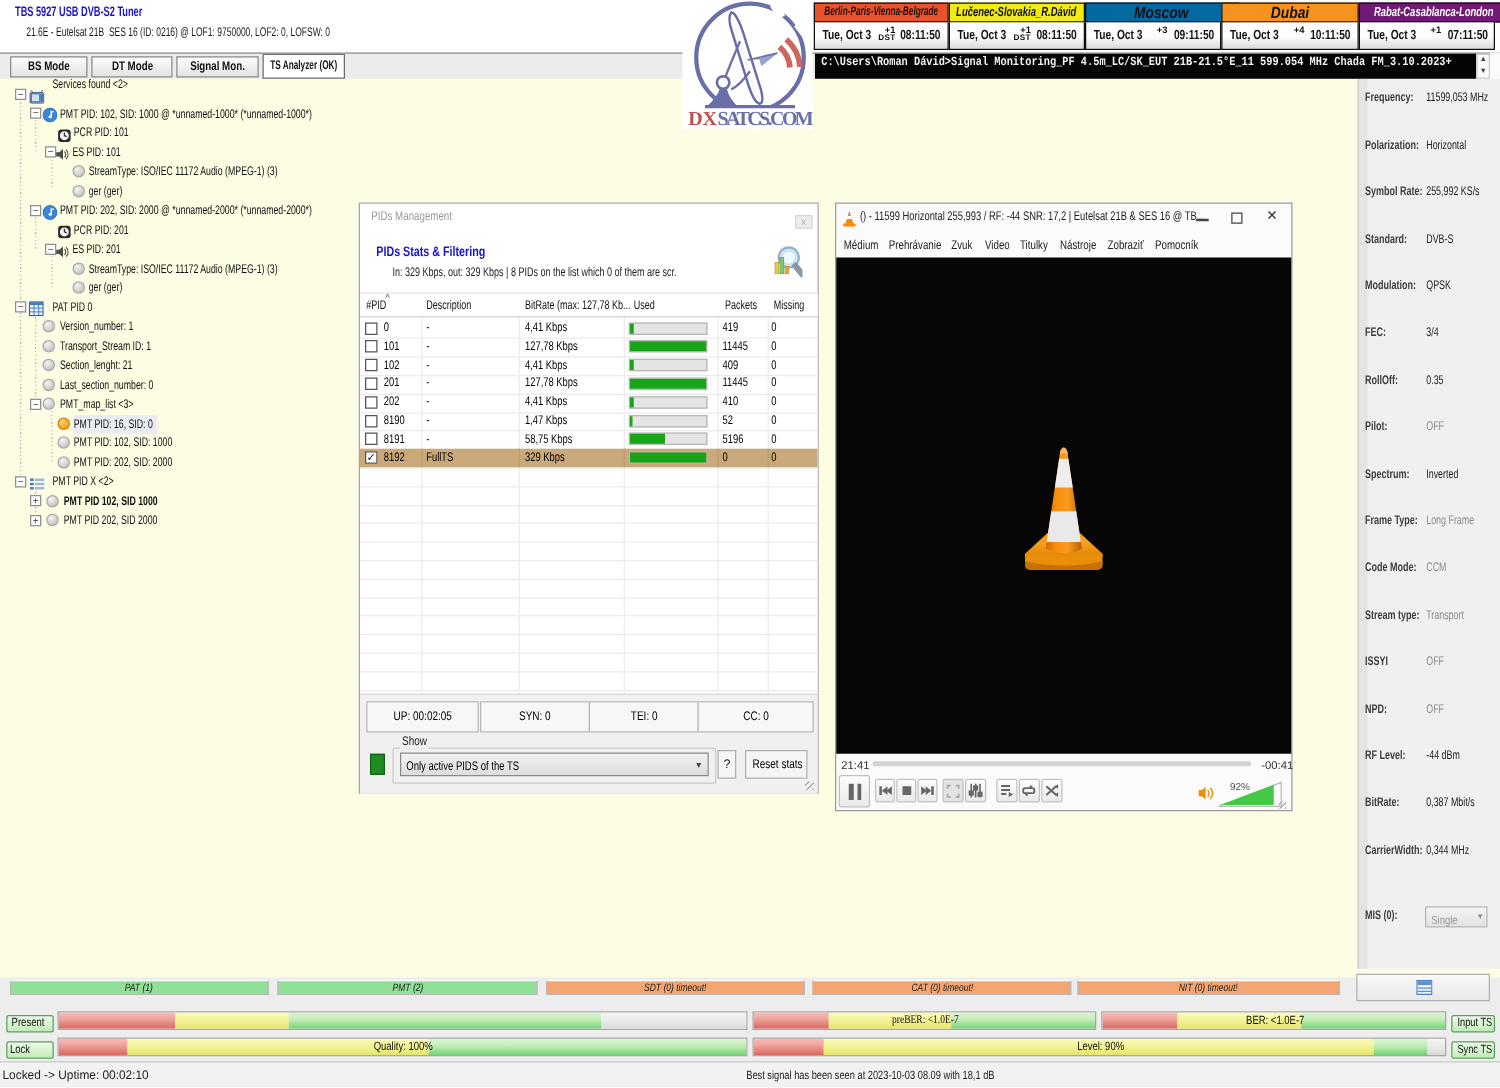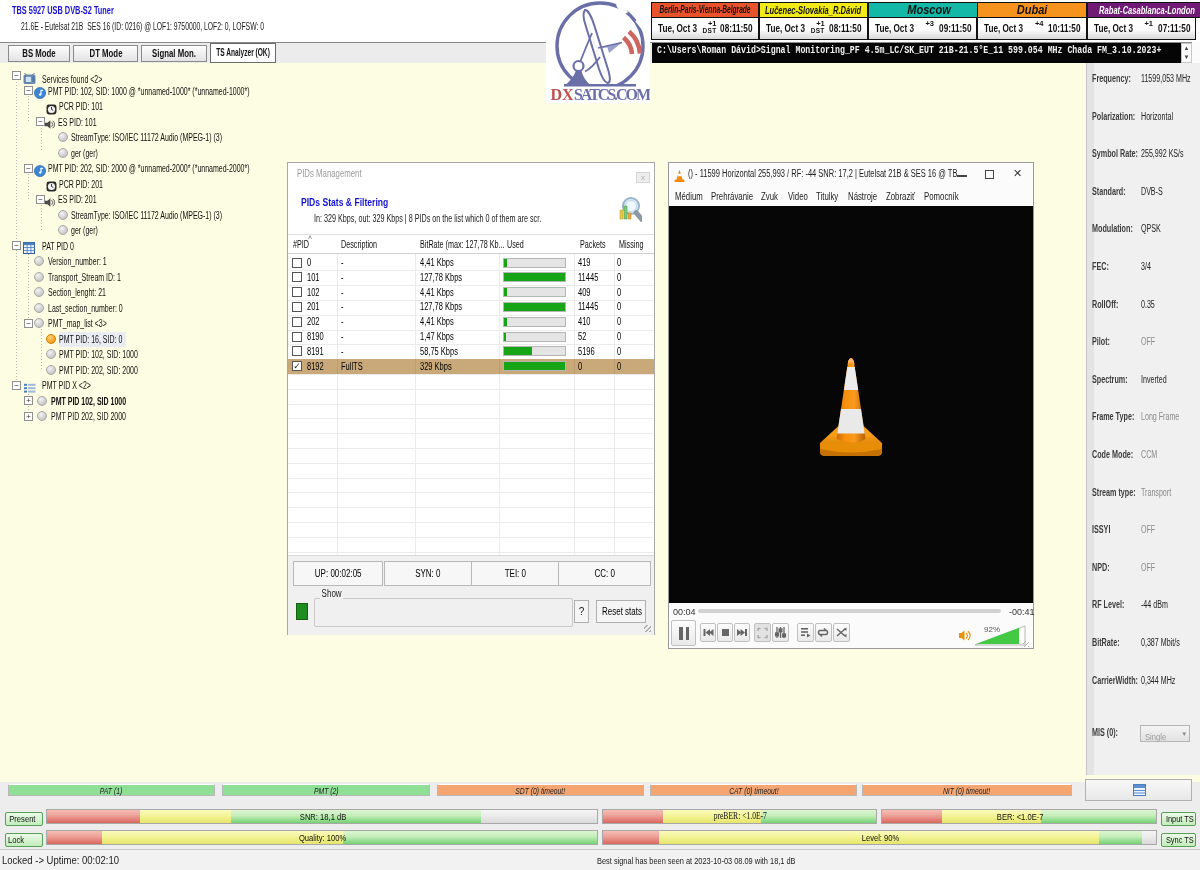--- a/index.html
+++ b/index.html
@@ -64,21 +64,21 @@
       <div class="abs" style="left:28px;top:251px;width:1px;height:72px;background:repeating-linear-gradient(#b5b5b5 0 1px,transparent 1px 3px);"></div>
       <div class="abs" style="left:41px;top:329px;width:1px;height:40px;background:repeating-linear-gradient(#b5b5b5 0 1px,transparent 1px 3px);"></div>
       <div class="abs" style="left:28px;top:391px;width:1px;height:25px;background:repeating-linear-gradient(#b5b5b5 0 1px,transparent 1px 3px);"></div>
       <div class="exp" style="left:12px;top:70.5px;">−</div>
       <div class="abs" style="left:23px;top:69.5px;"><svg width="13" height="11" viewBox="0 0 13 11">
           <path d="M3.5 2 L1.5 0 M9.5 2 L11.5 0" stroke="#555" stroke-width="0.8" fill="none"></path>
           <rect x="1" y="2" width="11" height="8.6" rx="1" fill="#7a9ec7" stroke="#3a5f92" stroke-width="0.7"></rect>
           <rect x="2.2" y="3.2" width="6.5" height="6.2" fill="#cfe3f5" stroke="#31557f" stroke-width="0.5"></rect>
           <rect x="9.4" y="3.4" width="1.8" height="5.8" fill="#4a6fa0"></rect>
         </svg></div>
-      <div class="trow" style="left:42px;top:72px;"><span class="t" style="transform:scaleX(.70);line-height:15px;">Services found &lt;2&gt;</span></div>
+      <div class="trow" style="left:42px;top:60px;"><span class="t" style="transform:scaleX(.70);line-height:15px;">Services found &lt;2&gt;</span></div>
       <div class="exp" style="left:24px;top:86px;">−</div>
       <div class="abs" style="left:34px;top:85px;"><svg width="12" height="12" viewBox="0 0 12 12">
           <circle cx="6" cy="6" r="5.6" fill="#3c86d8" stroke="#1d5da8" stroke-width="0.6"></circle>
           <path d="M7.6 2.8 L7.6 7.6 A1.4 1.1 0 1 1 6.4 6.5 L6.4 4.0 Z" fill="#fff"></path>
           <rect x="6.4" y="2.8" width="2.6" height="1.1" fill="#fff"></rect>
         </svg></div>
       <div class="trow" style="left:47.5px;top:83.5px;"><span class="t" style="transform:scaleX(.70);line-height:15px;">PMT PID: 102, SID: 1000 @ *unnamed-1000* (*unnamed-1000*)</span></div>
       <div class="abs" style="left:46px;top:100.5px;"><svg width="11" height="11" viewBox="0 0 11 11">
           <rect x="0.5" y="0.5" width="10" height="10" rx="2.4" fill="#2b2b2b"></rect>
           <circle cx="5.5" cy="5.5" r="3.6" fill="#f2f2f2"></circle>
@@ -291,20 +291,24 @@
       </div>
 
     <div class="abs" style="left:0px;top:392px;width:366px;height:79px;background:#f0f0f0;border-top:1px solid #d8d8d8;">
       <div class="abs" style="left:5px;top:5px;width:90px;height:25px;background:#f7f7f7;border:1px solid #b8b8b8;box-sizing:border-box;text-align:center;"><span class="t" style="font-size:10px;line-height:23px;transform:scaleX(.8);transform-origin:50% 50%;">UP: 00:02:05</span></div>
       <div class="abs" style="left:96px;top:5px;width:88px;height:25px;background:#f7f7f7;border:1px solid #b8b8b8;box-sizing:border-box;text-align:center;"><span class="t" style="font-size:10px;line-height:23px;transform:scaleX(.8);transform-origin:50% 50%;">SYN: 0</span></div>
       <div class="abs" style="left:183px;top:5px;width:88px;height:25px;background:#f7f7f7;border:1px solid #b8b8b8;box-sizing:border-box;text-align:center;"><span class="t" style="font-size:10px;line-height:23px;transform:scaleX(.8);transform-origin:50% 50%;">TEI: 0</span></div>
       <div class="abs" style="left:270px;top:5px;width:93px;height:25px;background:#f7f7f7;border:1px solid #b8b8b8;box-sizing:border-box;text-align:center;"><span class="t" style="font-size:10px;line-height:23px;transform:scaleX(.8);transform-origin:50% 50%;">CC: 0</span></div>
       <div class="abs" style="left:8px;top:47px;width:12px;height:17px;background:#1e8c1e;border:1px solid #116111;box-sizing:border-box;"></div>
       <div class="abs" style="left:26px;top:42px;width:257px;height:27px;border:1px solid #c8c8c8;border-radius:2px;"></div>
       <div class="abs t" style="left:32px;top:32px;font-size:10px;color:#222;background:#f0f0f0;padding:0 2px;transform:scaleX(.8);">Show</div>
+      <div class="abs" style="left:32px;top:46px;width:247px;height:19px;background:linear-gradient(#f2f2f2,#dedede);border:1px solid #8a8a8a;box-sizing:border-box;">
+        <span class="t" style="font-size:10px;line-height:17px;margin-left:4px;transform:scaleX(.76);">Only active PIDS of the TS</span>
+        <span class="abs" style="right:5px;top:0;font-size:8px;color:#444;line-height:17px;">▾</span>
+      </div>
       <div class="abs" style="left:286px;top:44px;width:15px;height:23px;background:#f5f5f5;border:1px solid #b0b0b0;box-sizing:border-box;text-align:center;font-size:10px;line-height:21px;color:#222;">?</div>
       <div class="abs" style="left:308px;top:44px;width:50px;height:23px;background:#f5f5f5;border:1px solid #b0b0b0;box-sizing:border-box;text-align:center;"><span class="t" style="font-size:10px;line-height:21px;transform:scaleX(.8);transform-origin:50% 50%;">Reset stats</span></div>
       <div class="abs" style="right:3px;bottom:3px;width:7px;height:7px;background:repeating-linear-gradient(135deg,transparent 0 2px,#b0b0b0 2px 3.2px);"></div>
     </div>
   </div>
 
   <div class="win" style="left:668px;top:162px;width:366px;height:487px;border-color:#9a9a9a;background:#fbfbfb;">
 
     <div class="abs" style="left:5px;top:6px;">
       <svg width="11" height="13" viewBox="0 0 11 13">
@@ -350,21 +354,21 @@
         <path d="M8 98 Q39 105 70 98 L70 101 Q70 105 64 105 L14 105 Q8 105 8 101 Z" fill="#c67104"></path>
 
         <path d="M36.2 10 Q39 4 41.8 10 L53.5 88 Q42 95 24.5 88 Z" fill="url(#coneg)"></path>
 
         <polygon points="35.3,16 42.7,16 46.2,39 31.9,39" fill="#ededed"></polygon>
         <polygon points="29.0,58 49.0,58 52.7,82.6 25.3,82.6" fill="#e9e9e9"></polygon>
         <path d="M36.2 10 Q39 4 41.8 10 L42.5 14 Q39 9 35.7 13.5 Z" fill="#f9b467"></path>
       </svg>
     </div>
 
-    <div class="abs t" style="left:4px;top:444px;font-size:9px;color:#333;">00:04</div>
+    <div class="abs t" style="left:4px;top:444px;font-size:9px;color:#333;">21:41</div>
     <div class="abs" style="left:29px;top:446px;width:303px;height:4px;background:#d2d2d2;border-radius:2px;"></div>
     <div class="abs t" style="left:340px;top:444px;font-size:9px;color:#333;">-00:41</div>
     <div class="abs" id="vlcctl" style="left:0;top:456px;width:364px;height:30px;">
         <div class="abs" style="left:2px;top:1px;width:25px;height:26px;background:linear-gradient(#fdfdfd,#e9e9e9);border:1px solid #c0c0c0;border-radius:2px;box-sizing:border-box;">
           <div style="position:absolute;left:7px;top:6px;width:3.5px;height:13px;background:#666;"></div>
           <div style="position:absolute;left:13.5px;top:6px;width:3.5px;height:13px;background:#666;"></div>
         </div>
         <div class="abs" style="left:31px;top:4px;width:16px;height:19px;background:linear-gradient(#fdfdfd,#e9e9e9);border:1px solid #c0c0c0;border-radius:2px;box-sizing:border-box;"><svg width="14" height="17" viewBox="0 0 14 17">
             <g fill="#666">
               <rect x="2.5" y="5" width="2" height="7"></rect>
@@ -486,21 +490,21 @@
       </div>
       <div class="abs" style="left:758.5px;top:2px;width:109px;height:16px;background:#f2ea16;border:1px solid #111;box-sizing:border-box;">
         <span style="position:absolute;left:50%;top:0;white-space:nowrap;font-size:10.5px;font-weight:bold;font-style:italic;color:#111;line-height:14px;transform:translateX(-50%) scaleX(0.72);">Lučenec-Slovakia_R.Dávid</span>
       </div>
       <div class="abs" style="left:758.5px;top:18px;width:109px;height:22px;background:linear-gradient(#ffffff,#fdfdfd 55%,#d9d9d9);border:1px solid #111;border-top:none;box-sizing:border-box;">
         <span class="t" style="position:absolute;left:6px;top:4px;font-size:10.5px;font-weight:bold;color:#111;transform:scaleX(.78);">Tue, Oct 3</span>
         <span class="abs" style="left:56.68px;top:1px;font-size:7.5px;font-weight:bold;color:#111;">+1</span>
         <span class="abs" style="left:51.23px;top:9px;font-size:6.5px;font-weight:bold;color:#111;letter-spacing:.3px;">DST</span>
         <span class="t" style="position:absolute;right:5px;top:4px;font-size:10.5px;font-weight:bold;color:#111;transform-origin:100% 50%;transform:scaleX(.78);">08:11:50</span>
       </div>
-      <div class="abs" style="left:867.5px;top:2px;width:123px;height:16px;background:#14b8a6;border:1px solid #111;box-sizing:border-box;">
+      <div class="abs" style="left:867.5px;top:2px;width:123px;height:16px;background:#0369a1;border:1px solid #111;box-sizing:border-box;">
         <span style="position:absolute;left:50%;top:0;white-space:nowrap;font-size:13px;font-weight:bold;font-style:italic;color:#111;line-height:14px;transform:translateX(-50%) scaleX(0.85);">Moscow</span>
       </div>
       <div class="abs" style="left:867.5px;top:18px;width:109.5px;height:22px;background:linear-gradient(#ffffff,#fdfdfd 55%,#d9d9d9);border:1px solid #111;border-top:none;box-sizing:border-box;">
         <span class="t" style="position:absolute;left:6px;top:4px;font-size:10.5px;font-weight:bold;color:#111;transform:scaleX(.78);">Tue, Oct 3</span>
         <span class="abs" style="left:56.940000000000005px;top:1px;font-size:7.5px;font-weight:bold;color:#111;">+3</span>
         <span class="t" style="position:absolute;right:5px;top:4px;font-size:10.5px;font-weight:bold;color:#111;transform-origin:100% 50%;transform:scaleX(.78);">09:11:50</span>
       </div>
       <div class="abs" style="left:977px;top:2px;width:109.5px;height:16px;background:#f6921e;border:1px solid #111;box-sizing:border-box;">
         <span style="position:absolute;left:50%;top:0;white-space:nowrap;font-size:13px;font-weight:bold;font-style:italic;color:#111;line-height:14px;transform:translateX(-50%) scaleX(0.85);">Dubai</span>
       </div>
@@ -575,21 +579,20 @@
           <rect x="1" y="1" width="11" height="3" fill="#5b8fd0"></rect>
           <path d="M1 6.5 H12 M1 9 H12" stroke="#5b8fd0" stroke-width="1"></path>
         </svg>
       </div>
       <div class="gbtn" style="left:5px;top:812px;width:38px;height:14px;"><span class="t" style="font-size:9.5px;line-height:12px;transform:scaleX(.8);transform-origin:50% 50%;">Present</span></div>
       <div class="gauge" style="left:46px;top:809px;width:552px;">
         <div class="abs seg-red" style="left:0px;top:0;width:93px;height:13px;"></div>
         <div class="abs seg-yel" style="left:93px;top:0;width:91px;height:13px;"></div>
         <div class="abs seg-grn" style="left:184px;top:0;width:250px;height:13px;"></div>
         <div class="abs seg-gray" style="left:434px;top:0;width:118px;height:13px;"></div>
-        <div class="abs" style="left:0;top:0;width:552px;text-align:center;"><span class="t" style="font-size:9.5px;line-height:13px;color:#111;transform:scaleX(.8);transform-origin:50% 50%;">SNR: 18,1 dB</span></div>
       </div>
       <div class="gauge" style="left:602px;top:809px;width:275px;font-family:Liberation Serif, serif;">
         <div class="abs seg-red" style="left:0px;top:0;width:60px;height:13px;"></div>
         <div class="abs seg-yel" style="left:60px;top:0;width:98px;height:13px;"></div>
         <div class="abs seg-grn" style="left:158px;top:0;width:117px;height:13px;"></div>
         <div class="abs" style="left:0;top:0;width:275px;text-align:center;"><span class="t" style="font-size:9.5px;line-height:13px;color:#111;transform:scaleX(.8);transform-origin:50% 50%;">preBER: &lt;1.0E-7</span></div>
       </div>
       <div class="gauge" style="left:881px;top:809px;width:276px;">
         <div class="abs seg-red" style="left:0px;top:0;width:60px;height:13px;"></div>
         <div class="abs seg-yel" style="left:60px;top:0;width:99px;height:13px;"></div>

